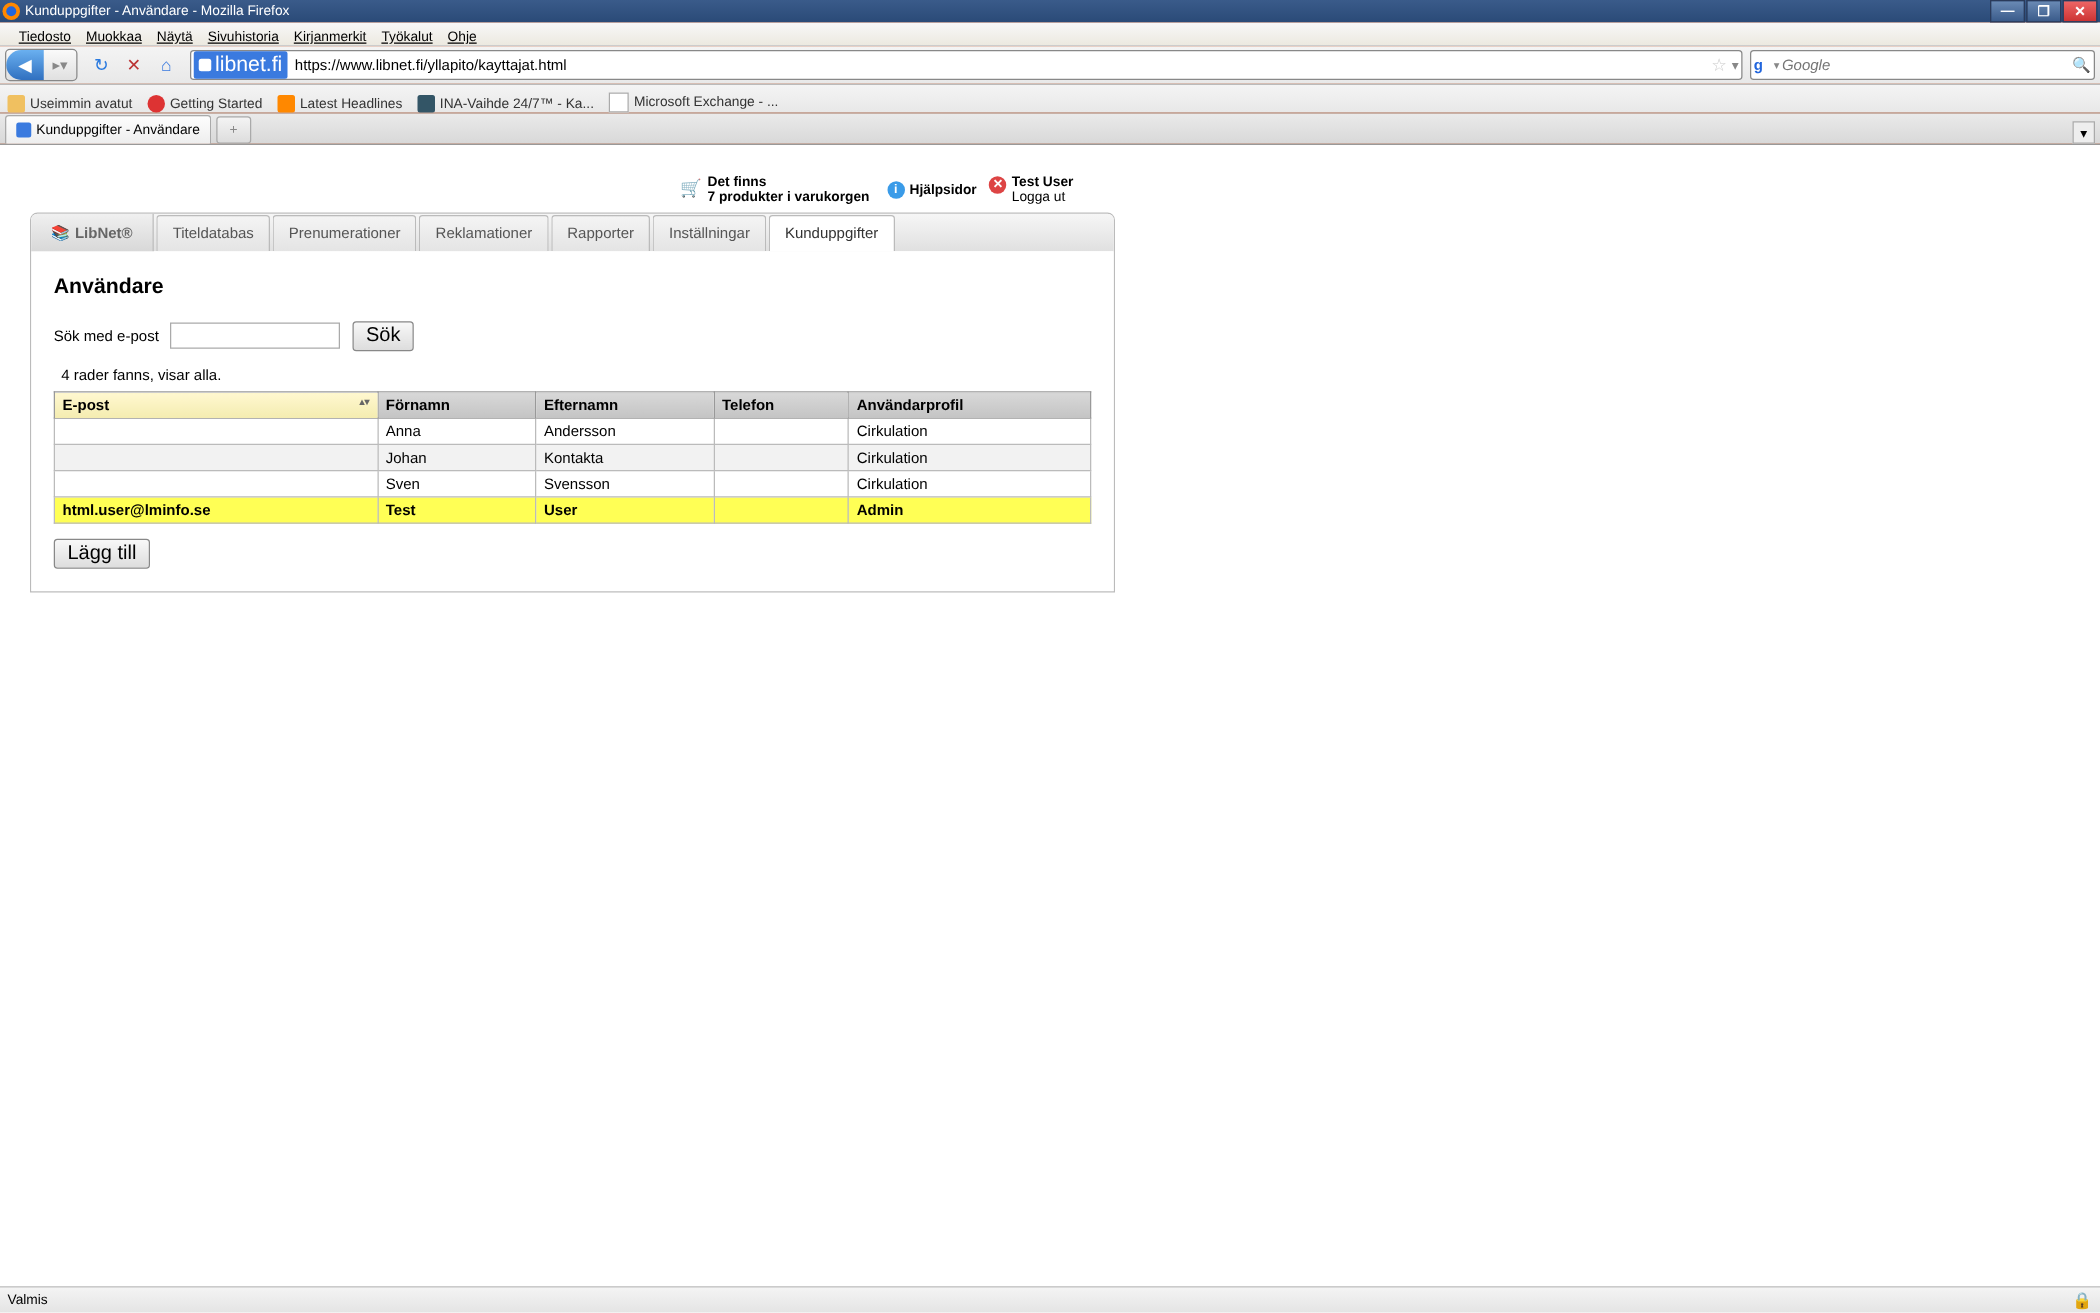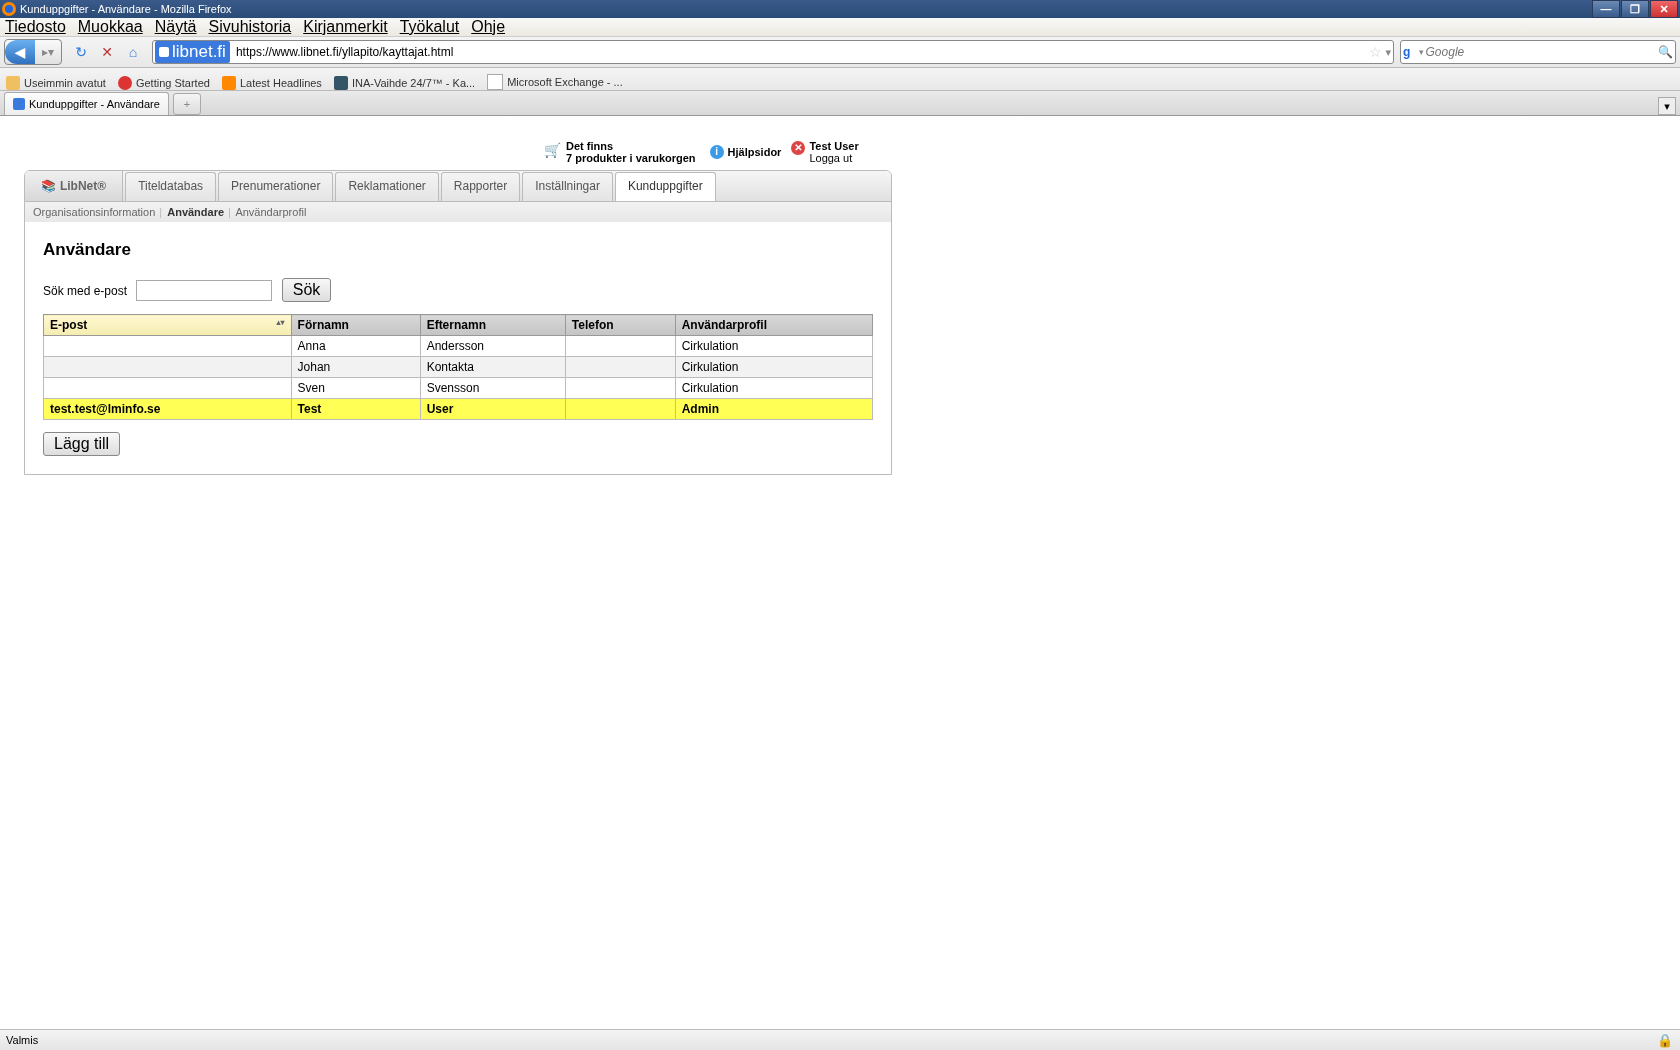--- a/index.html
+++ b/index.html
@@ -3,21 +3,21 @@
 <meta charset="utf-8">
 <style>
 html,body{margin:0;padding:0;font-family:Tahoma,Arial,sans-serif;font-size:11px;color:#000;background:#fff;height:100%}
 .window{width:1680px;background:#c2410c}
 .titlebar{height:18px;background:linear-gradient(#3a5b8a,#2a4a77);color:#fff;display:flex;align-items:center;padding:0 2px;font-size:11px}
 .titlebar .ff-icon{width:14px;height:14px;background:#f80;border-radius:50%;margin-right:4px;display:inline-block;position:relative}
 .titlebar .ff-icon::after{content:"";position:absolute;top:3px;left:3px;width:8px;height:8px;background:#26d;border-radius:50%}
 .win-btns{margin-left:auto;display:flex}
 .win-btn{width:26px;height:16px;margin-left:1px;background:linear-gradient(#6a8ab5,#3a5b8a);border:1px solid #2a3a5a;display:flex;align-items:center;justify-content:center;color:#fff;font-weight:bold;font-size:11px}
 .win-btn.close{background:linear-gradient(#e66,#c33)}
-.menubar{height:18px;background:linear-gradient(#f8f8f8,#ece9e0);display:flex;align-items:flex-start;padding:0 5px;font-size:16px;border-bottom:1px solid #ccc}
+.menubar{height:18px;background:linear-gradient(#f8f8f8,#ece9e0);display:flex;align-items:flex-end;padding:0 15px;font-size:11px;border-bottom:1px solid #ccc}
 .menubar span{margin-right:12px;cursor:default}
 .menubar span u{text-decoration:underline}
 .navbar{height:30px;background:linear-gradient(#f4f4f4,#e8e8e8);display:flex;align-items:center;padding:0 4px;border-bottom:1px solid #bbb}
 .nav-arrows{display:flex;align-items:center;background:linear-gradient(#fafafa,#e0e0e0);border:1px solid #888;border-radius:4px;height:24px;margin-right:6px}
 .nav-back{width:30px;height:24px;background:linear-gradient(#6ab0f0,#3070c0);border-radius:12px 0 0 12px;display:flex;align-items:center;justify-content:center;color:#fff;font-size:14px}
 .nav-fwd{width:26px;display:flex;align-items:center;justify-content:center;color:#888;font-size:12px}
 .nav-icon{width:18px;height:18px;margin:0 4px;display:flex;align-items:center;justify-content:center;font-size:14px}
 .reload{color:#2a7adf}
 .stop{color:#b33}
 .home{color:#3a7adf}
@@ -180,32 +180,28 @@
     <div class="app">
       <div class="maintabs">
         <div class="brand">LibNet®</div>
         <div class="mtab">Titeldatabas</div>
         <div class="mtab">Prenumerationer</div>
         <div class="mtab">Reklamationer</div>
         <div class="mtab">Rapporter</div>
         <div class="mtab">Inställningar</div>
         <div class="mtab active">Kunduppgifter</div>
       </div>
-      <div class="subtabs">
-        <span>Organisationsinformation</span><span class="sep">|</span>
-        <span class="active">Användare</span><span class="sep">|</span>
-        <span>Användarprofil</span>
-      </div>
       <div class="panel">
         <h2>Användare</h2>
         <div class="search-row">
           <span>Sök med e-post</span>
           <input type="text" style="">
           <button class="btn">Sök</button>
         </div>
+        <div class="count">4 rader fanns, visar alla.</div>
         <table class="users">
           <thead>
               <tr>
             <th class="sorted"><span>E-post</span><span class="sort">▴▾</span></th>
             <th>Förnamn</th>
             <th>Efternamn</th>
             <th>Telefon</th>
             <th>Användarprofil</th>
           </tr>
             </thead>
@@ -225,21 +221,21 @@
                 <td>Cirkulation</td>
               </tr>
               <tr>
                 <td></td>
                 <td>Sven</td>
                 <td>Svensson</td>
                 <td></td>
                 <td>Cirkulation</td>
               </tr>
               <tr class="hl">
-                <td>test.test@lminfo.se</td>
+                <td>html.user@lminfo.se</td>
                 <td>Test</td>
                 <td>User</td>
                 <td></td>
                 <td>Admin</td>
               </tr>
             </tbody>
         </table>
         <button class="btn add-btn">Lägg till</button>
       </div>
     </div>

